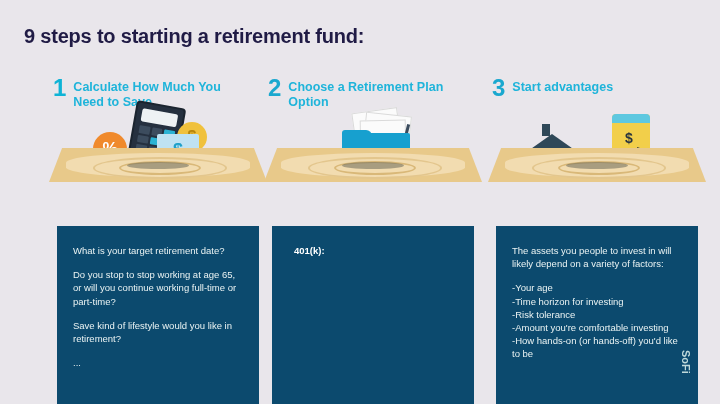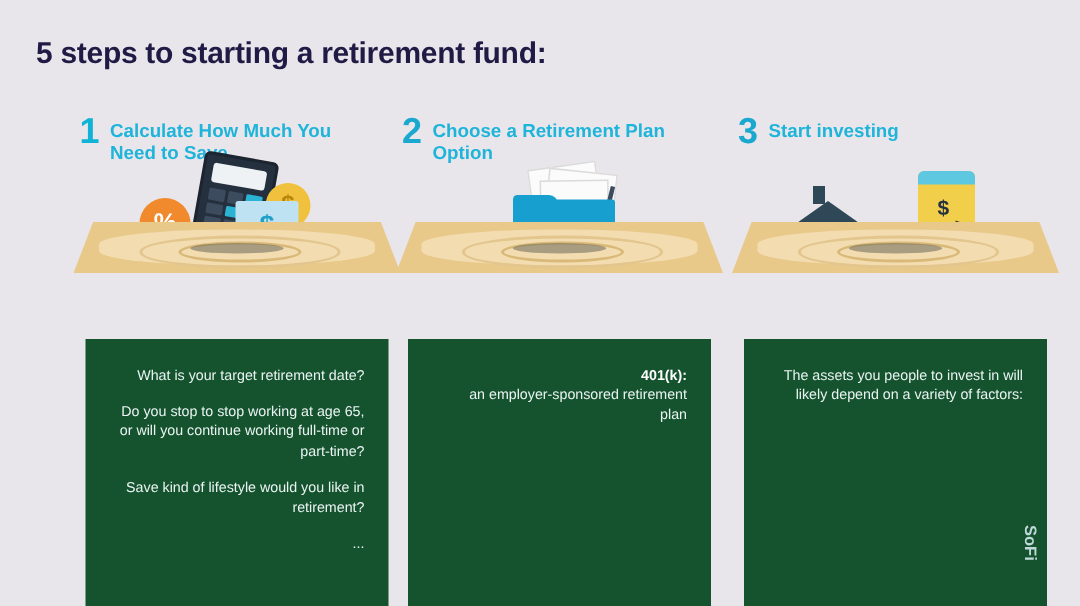--- a/index.html
+++ b/index.html
@@ -59,25 +59,24 @@
     position:absolute;left:32%;top:38%;width:36%;height:30%;
     border:2px solid #d9b878;border-radius:50%;
   }
   .ped-hole{
     position:absolute;left:36%;top:42%;width:28%;height:20%;
     background:#6c6a5a;border-radius:50%;opacity:.55;
   }
 
   .panel{
     position:absolute;left:4px;top:148px;width:202px;
-    background:#14532d;
+    background:#0c4a6e;
     padding:18px 16px 16px 16px;
     box-sizing:border-box;
     min-height:178px;
-    text-align:right;
   }
   .col1 .panel{height:178px;}
   .col2 .panel{height:178px;padding-left:22px;}
   .col3 .panel{height:178px;}
 
   .panel p{
     margin:0 0 11px 0;
     font-size:9.5px;line-height:13.2px;color:#eaf3f3;
   }
   .panel p:last-child{margin-bottom:0;}
@@ -164,21 +163,21 @@
   .car-top{position:absolute;left:14px;bottom:15px;width:40px;height:11px;background:#a9dff0;border-radius:8px 14px 0 0;}
   .wheel{position:absolute;bottom:0;width:15px;height:15px;border-radius:50%;background:#23313d;border:3px solid #23313d;}
   .wheel i{position:absolute;left:3px;top:3px;width:9px;height:9px;border-radius:50%;background:#f3f6f7;}
   .w1{left:8px;} .w2{left:50px;}
 </style>
 </head>
 <body>
 
 <div id="page">
 
-  <div class="page-title">5 steps to starting a retirement fund:</div>
+  <div class="page-title">9 steps to starting a retirement fund:</div>
 
   <div class="column col1">
     <div class="step-head">
       <span class="step-num">1</span>
       <span class="step-title">Calculate How Much You Need to Save</span>
     </div>
 
     <div class="stage">
       <div class="art">
         <div class="coin-pct">%</div>
@@ -240,28 +239,27 @@
           <div class="ped-inner"></div>
           <div class="ped-swirl"></div>
           <div class="ped-swirl2"></div>
           <div class="ped-hole"></div>
         </div>
       </div>
     </div>
 
     <div class="panel">
       <p class="tight"><b>401(k):</b></p>
-      <p>an employer-sponsored retirement plan</p>
     </div>
   </div>
 
   <div class="column col3">
     <div class="step-head">
       <span class="step-num">3</span>
-      <span class="step-title">Start investing</span>
+      <span class="step-title">Start advantages</span>
     </div>
 
     <div class="stage">
       <div class="art">
         <div class="phone">
           <div class="phone-top"></div>
           <div class="phone-d">$</div>
           <svg class="phone-arrow" viewBox="0 0 28 18">
             <polyline points="1,16 7,9 12,12 20,3" fill="none" stroke="#26323f" stroke-width="2"></polyline>
             <polygon points="20,1 26,3 21,7" fill="#26323f"></polygon>
@@ -288,17 +286,22 @@
           <div class="ped-inner"></div>
           <div class="ped-swirl"></div>
           <div class="ped-swirl2"></div>
           <div class="ped-hole"></div>
         </div>
       </div>
     </div>
 
     <div class="panel">
       <p>The assets you people to invest in will likely depend on a variety of factors:</p>
+      <p class="list">-Your age
+-Time horizon for investing
+-Risk tolerance
+-Amount you're comfortable investing
+-How hands-on (or hands-off) you'd like to be</p>
       <div class="sofi">SoFi</div>
     </div>
   </div>
 
 </div>
 
 </body></html>

